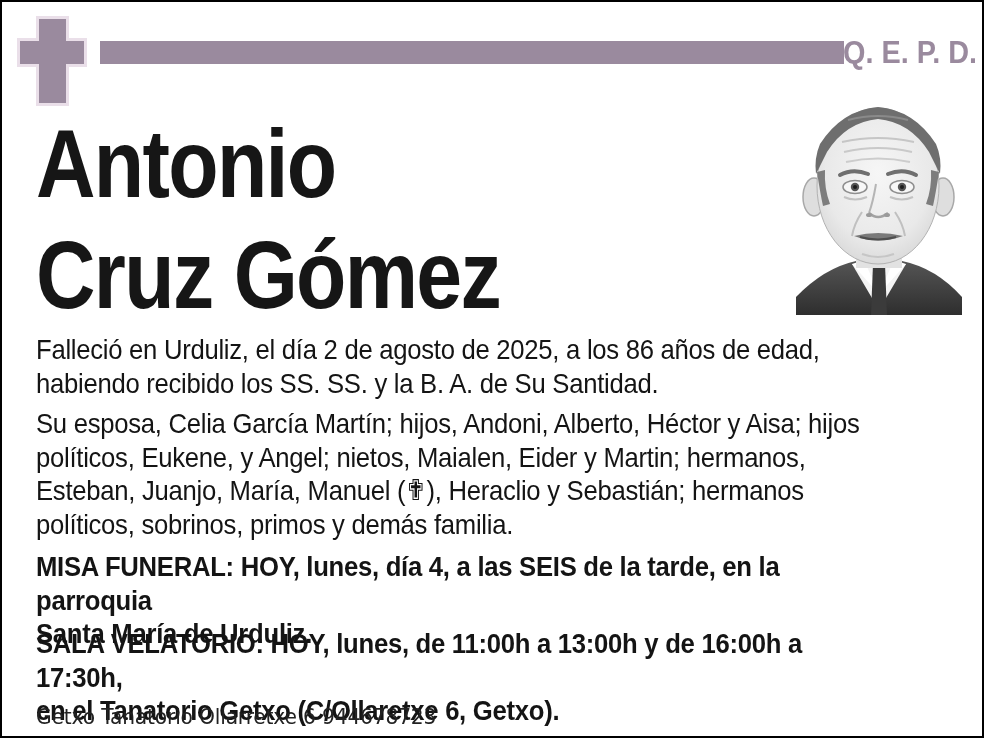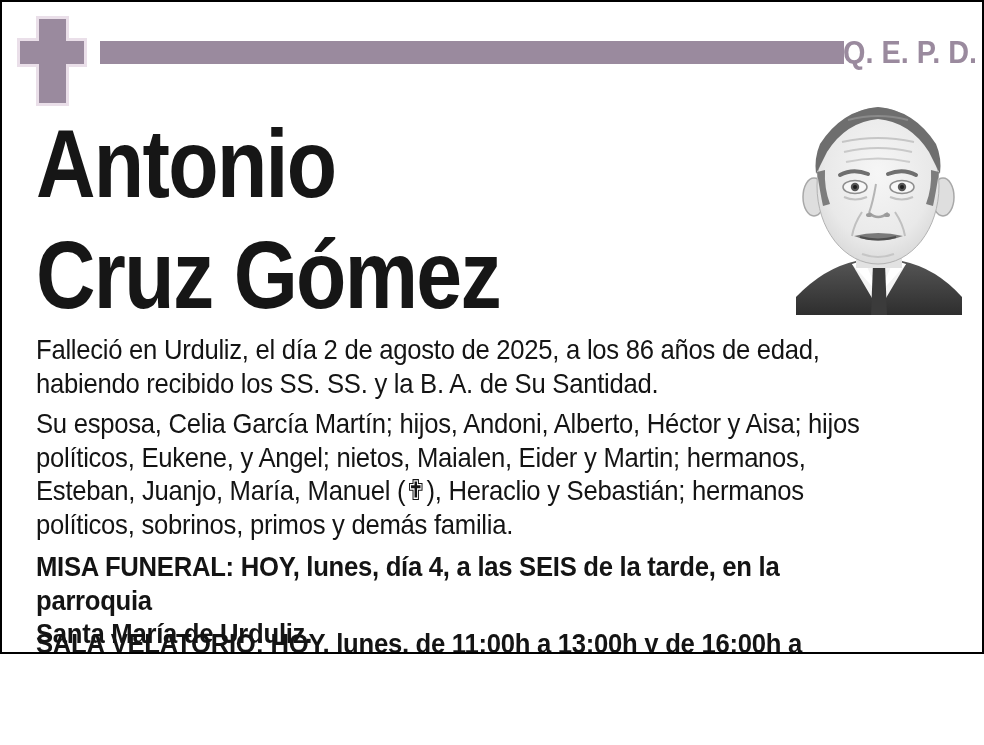--- a/index.html
+++ b/index.html
@@ -5,21 +5,21 @@
   * { margin: 0; padding: 0; box-sizing: border-box; }
   html, body { background: #ffffff; }
   body {
     width: 984px; height: 745px;
     font-family: "Liberation Sans", "DejaVu Sans", sans-serif;
     position: relative;
     color: #111;
   }
   .page {
     position: absolute; left: 0; top: 0;
-    width: 984px; height: 654px;
+    width: 984px; height: 738px;
     border: 2px solid #000;
     background: #fff;
     overflow: hidden;
     text-decoration: underline;
   }
   .cross-icon {
     position: absolute; left: 15px; top: 13px;
     width: 72px; height: 94px;
   }
   .masthead-bar {

